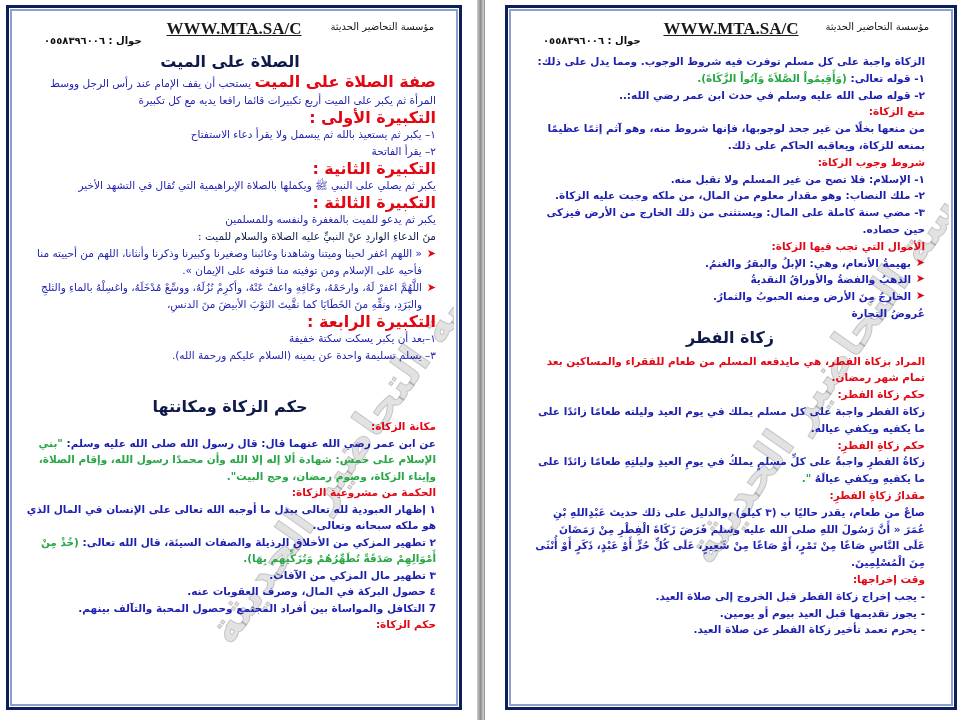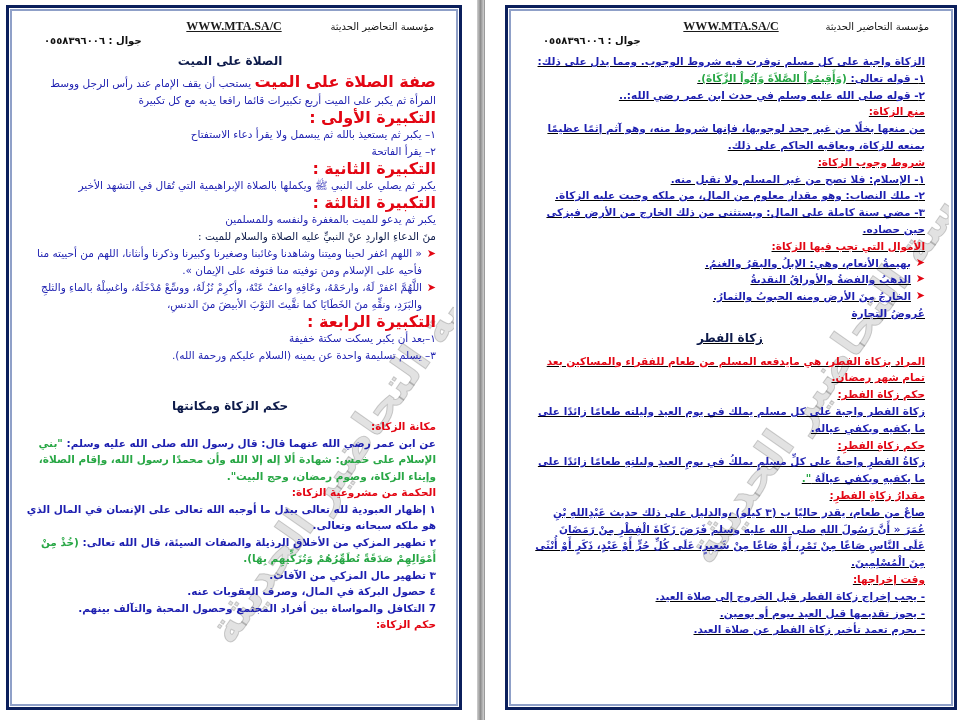--- a/index.html
+++ b/index.html
@@ -27,32 +27,32 @@
   .inner {
     position:absolute; left:5px; right:5px; top:5px; bottom:5px; overflow:hidden;
   }
   .header {
     position:absolute; top:6px; left:0; right:0; height:18px;
     font-size:10px; color:#111; font-weight:bold;
   }
   .header .org { position:absolute; right:20px; top:2px; direction:rtl; font-weight:normal; }
   .header .url {
     position:absolute; left:50%; transform:translateX(-50%); top:0;
-    font-family:"Liberation Serif", serif; font-size:12px; font-weight:bold;
+    font-family:"Liberation Serif", serif; font-size:17px; font-weight:bold;
     text-decoration:underline; color:#1a1a1a;
   }
   .header .phone { position:absolute; left:30px; top:16px; direction:rtl; }
   .content {
     position:absolute; top:34px; left:0; right:0; bottom:0;
     direction:rtl; text-align:right;
     padding:0 18px 0 10px;
     font-size:10.5px; line-height:17px;
   }
-  .right .content { padding:0 24px 0 22px; top:40px; line-height:16.8px; font-weight:bold; font-size:10.5px;text-decoration:underline; }
-  .title { text-align:center; font-weight:bold; color:#0d1a4a; font-size:12px; margin:6px 0 3px; }
+  .right .content { padding:0 24px 0 22px; top:40px; line-height:16.8px; font-weight:bold; font-size:10.5px; }
+  .title { text-align:center; font-weight:bold; color:#0d1a4a; font-size:16px; margin:6px 0 3px; }
   .red { color:#e30613; }
   .redh { color:#e30613; font-weight:bold; font-size:16px; }
   .blue { color:#1d1fb0; }
   .green { color:#28a745; }
   .navy { color:#0d1a4a; }
   .line { white-space:normal; }
   .bullet { position:relative; padding-right:14px; }
   .bullet .arrow {
     position:absolute; right:0; top:0; color:#e30613; font-size:11px;
   }

